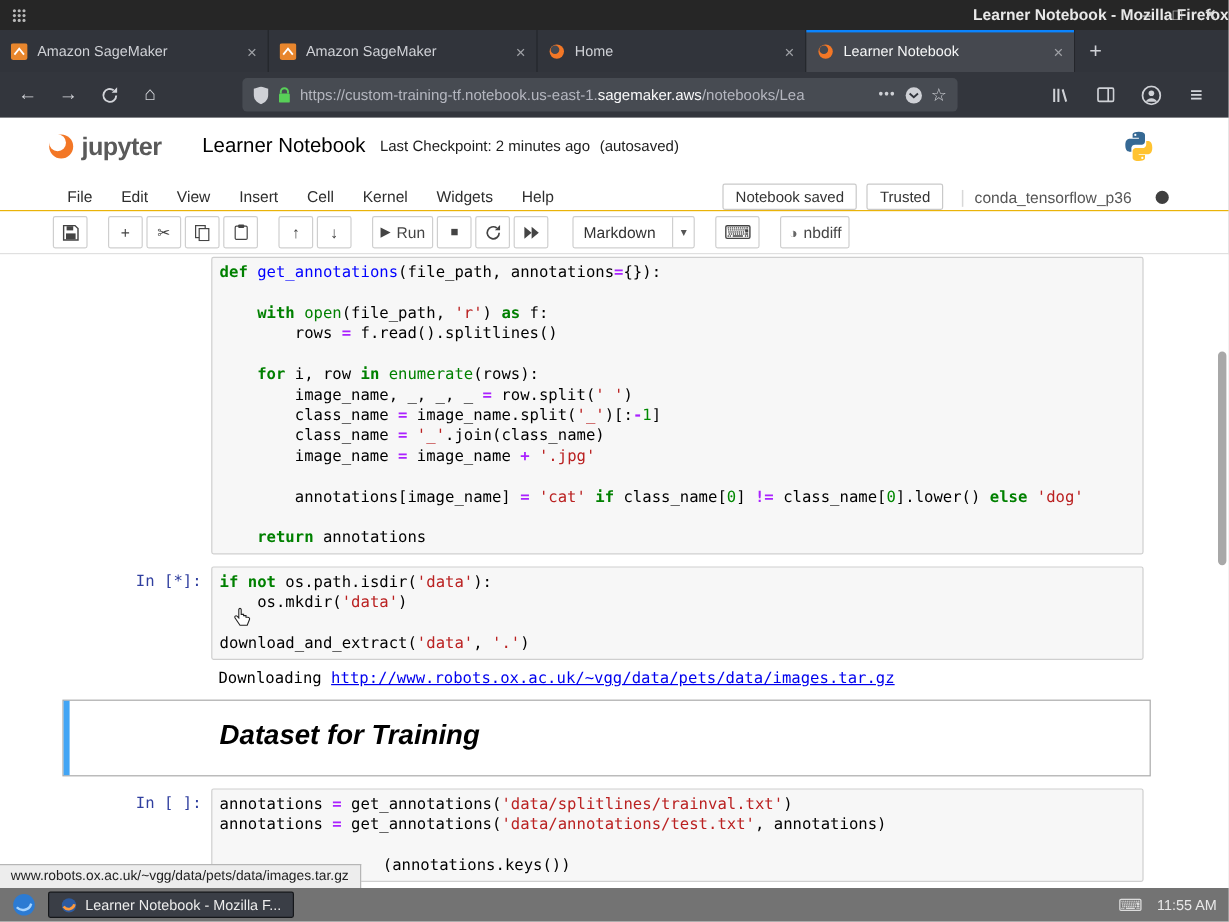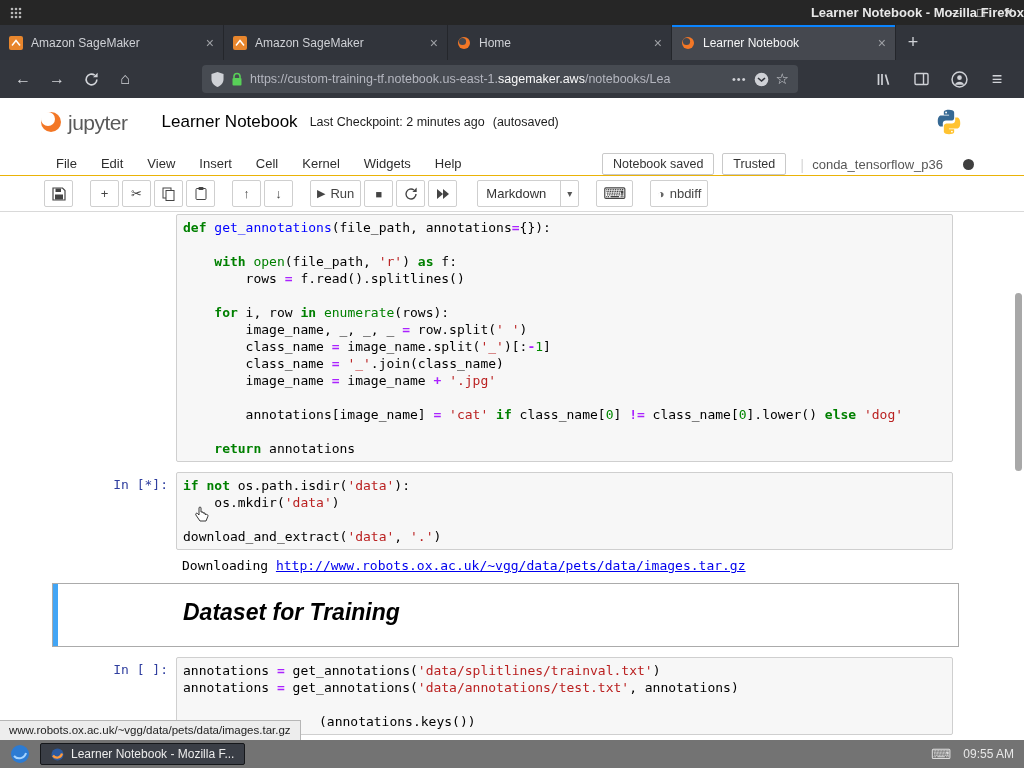--- a/index.html
+++ b/index.html
@@ -28,21 +28,21 @@
   .urltext { flex:1; font-size:12.5px; color:#b4b6bf; white-space:nowrap; overflow:hidden; }
   .urltext .dom { color:#f9f9fa; }
   .urldots { color:#cfd1d6; font-size:11px; letter-spacing:1px; }
   .urlstar { color:#cfd1d6; font-size:15px; }
   .navright { margin-left:auto; display:flex; align-items:center; gap:12px; padding-right:4px; }
   .navright .navbtn { font-size:18px; }
 
   
   .content { position:absolute; top:98px; left:0; right:0; height:642px; background:#fff; }
   .jp-header { height:47px; display:flex; align-items:center; padding:0 16px 0 38px; }
-  .jp-logo { display:flex; align-items:flex-end; gap:4px; }
+  .jp-logo { display:flex; align-items:flex-end; gap:4px;font-weight:bold; }
   .jp-logo-text { font-size:21px; color:#5a5a5a; letter-spacing:-0.5px; }
   .jp-title { font-size:17px; color:#000; margin-left:34px; font-weight:500; }
   .checkpoint { font-size:12.5px; color:#1c1c1c; margin-left:12px; }
   .autosaved { font-size:12.5px; color:#1c1c1c; margin-left:8px; }
   .pylogo { margin-left:auto; margin-right:44px; }
 
   .jp-menubar { height:31px; display:flex; align-items:flex-end; padding:0 16px 0 44px; font-size:13px; color:#2e2e2e; border-bottom:1px solid #eab308; }
   .menu-item { padding:4px 12px; }
   .menu-right { margin-left:auto; display:flex; align-items:center; gap:8px; }
   .notif-btn, .trusted-badge { border:1px solid #c9c9c9; border-radius:2px; padding:3px 10px; font-size:12.5px; color:#333; background:#fff; }
@@ -383,17 +383,17 @@
     </svg>
     <div class="taskbtn">
       <svg width="13" height="13" viewBox="0 0 13 13">
           <circle cx="6.5" cy="6.5" r="6" fill="#2c5aa0"></circle>
           <path d="M2 7.5a5 5 0 0 0 9-2" stroke="#ff9a3c" stroke-width="2.2" fill="none"></path>
         </svg>
       <span>Learner Notebook - Mozilla F...</span>
     </div>
     <div class="tray">
       <span class="tray-kb">⌨</span>
-      <span>09:55 AM</span>
+      <span>11:55 AM</span>
     </div>
   </div>
 
 </div>
 
 </body></html>

